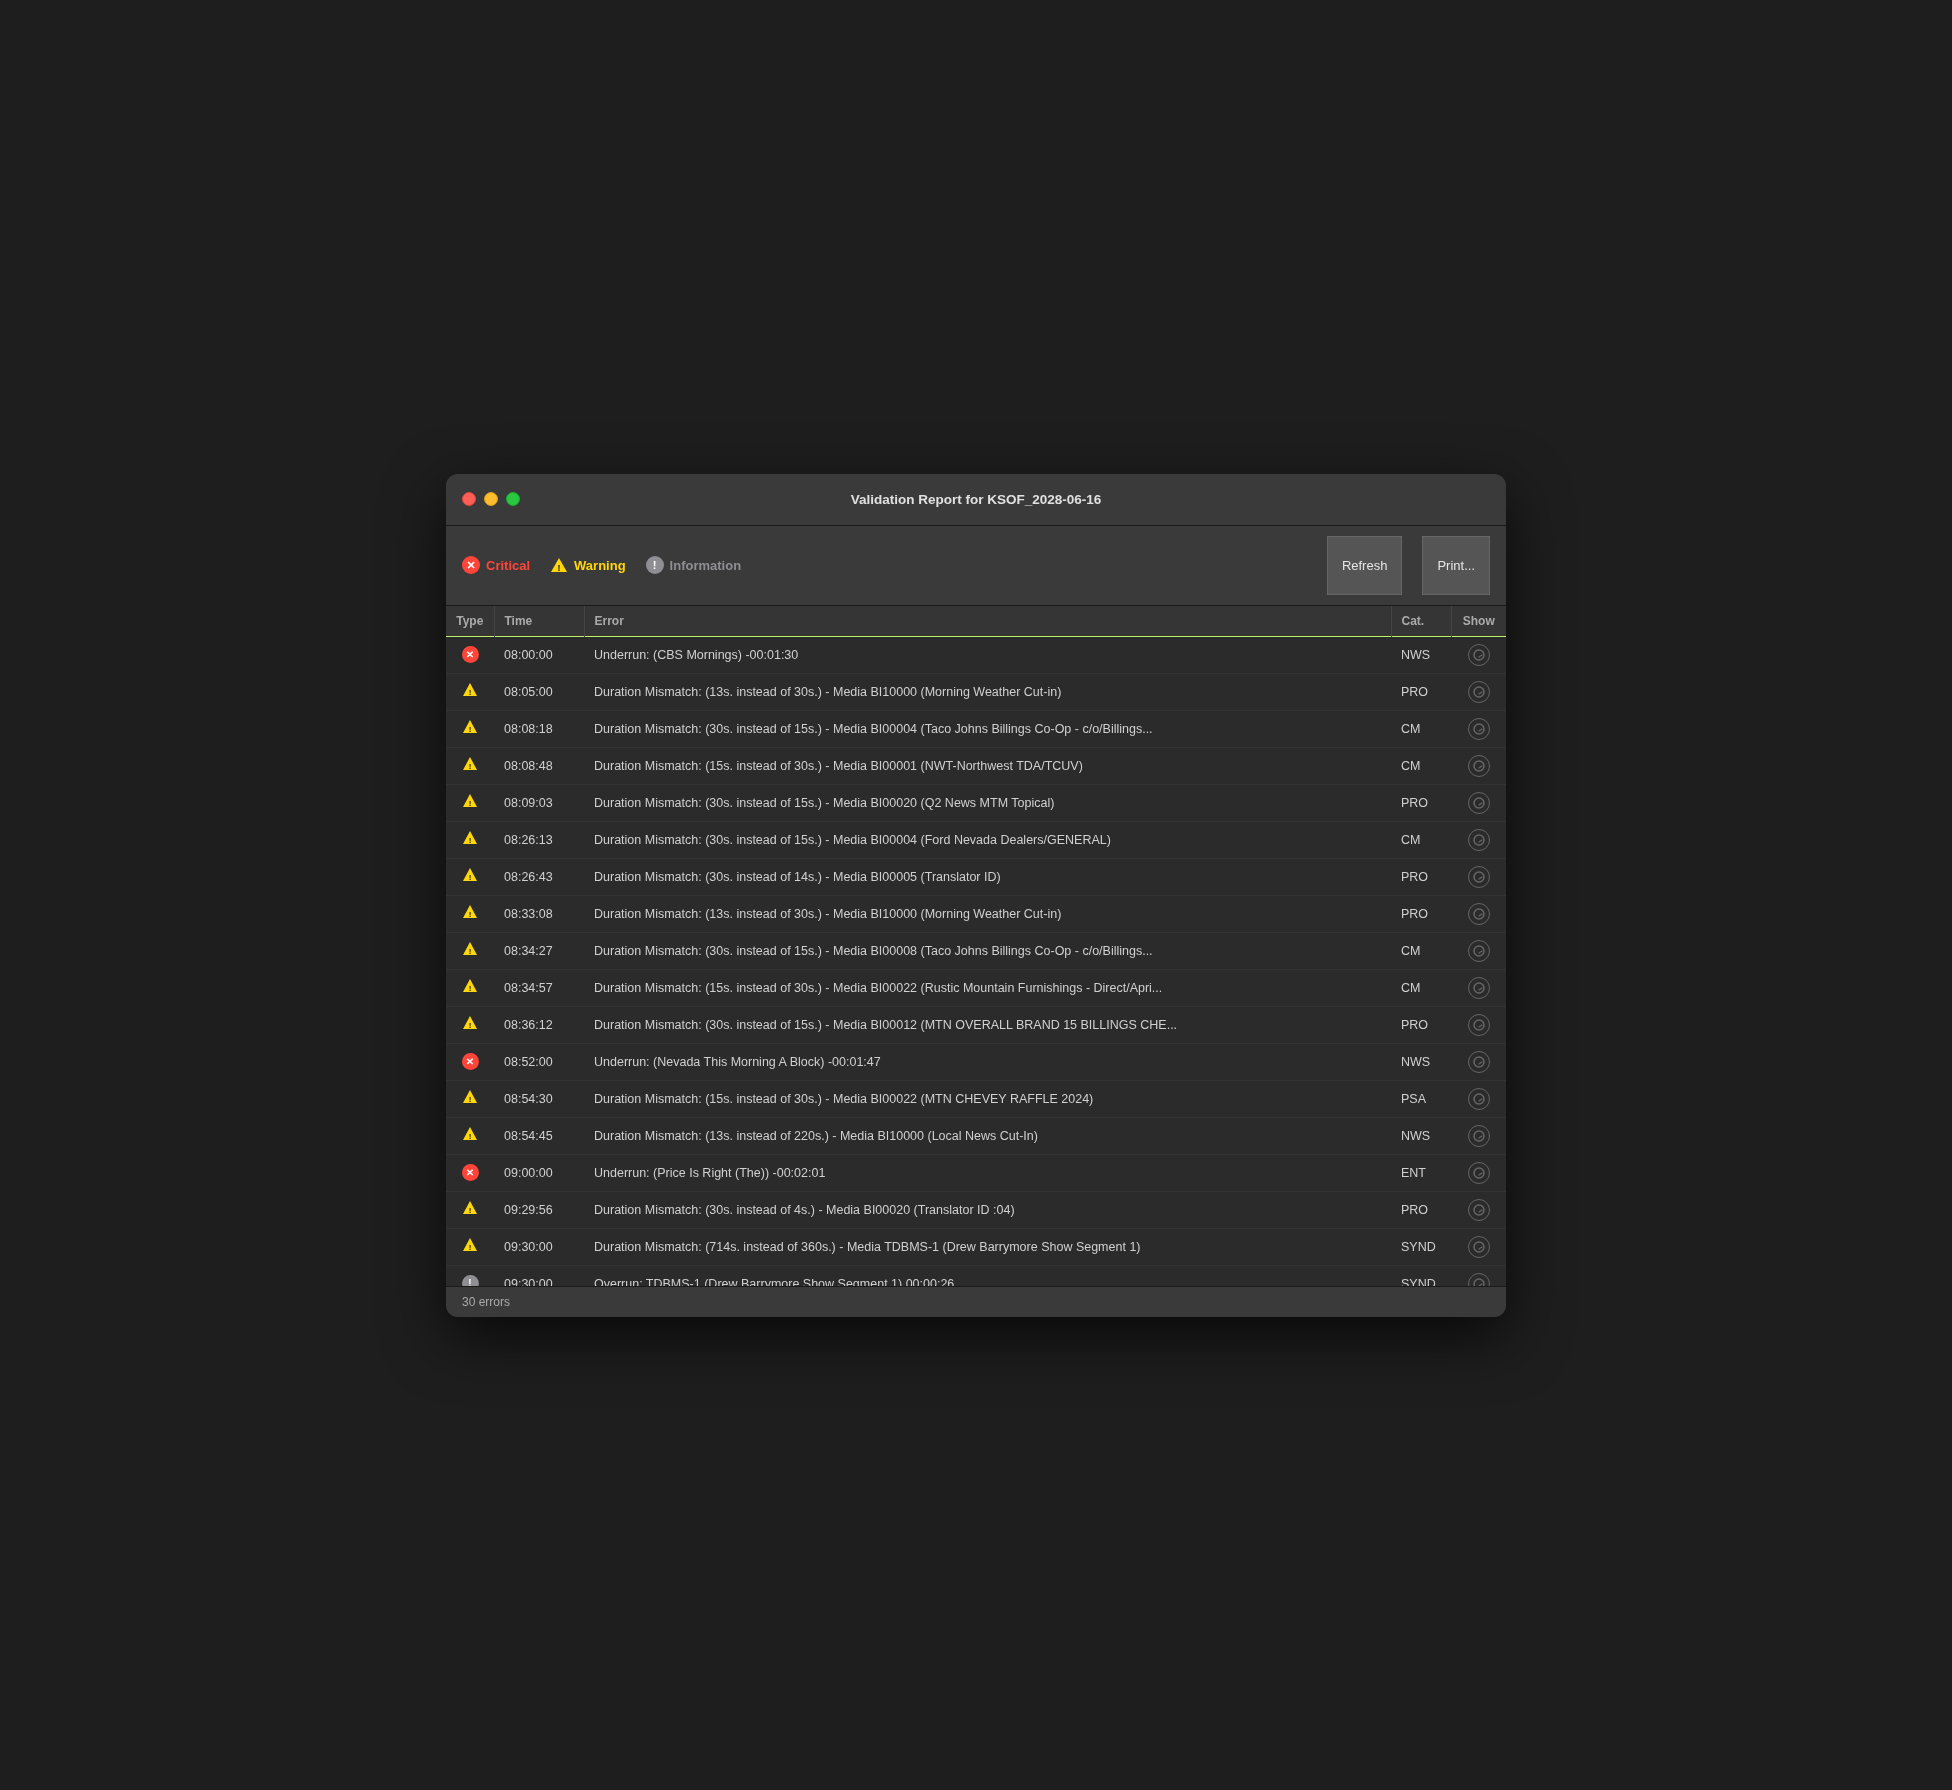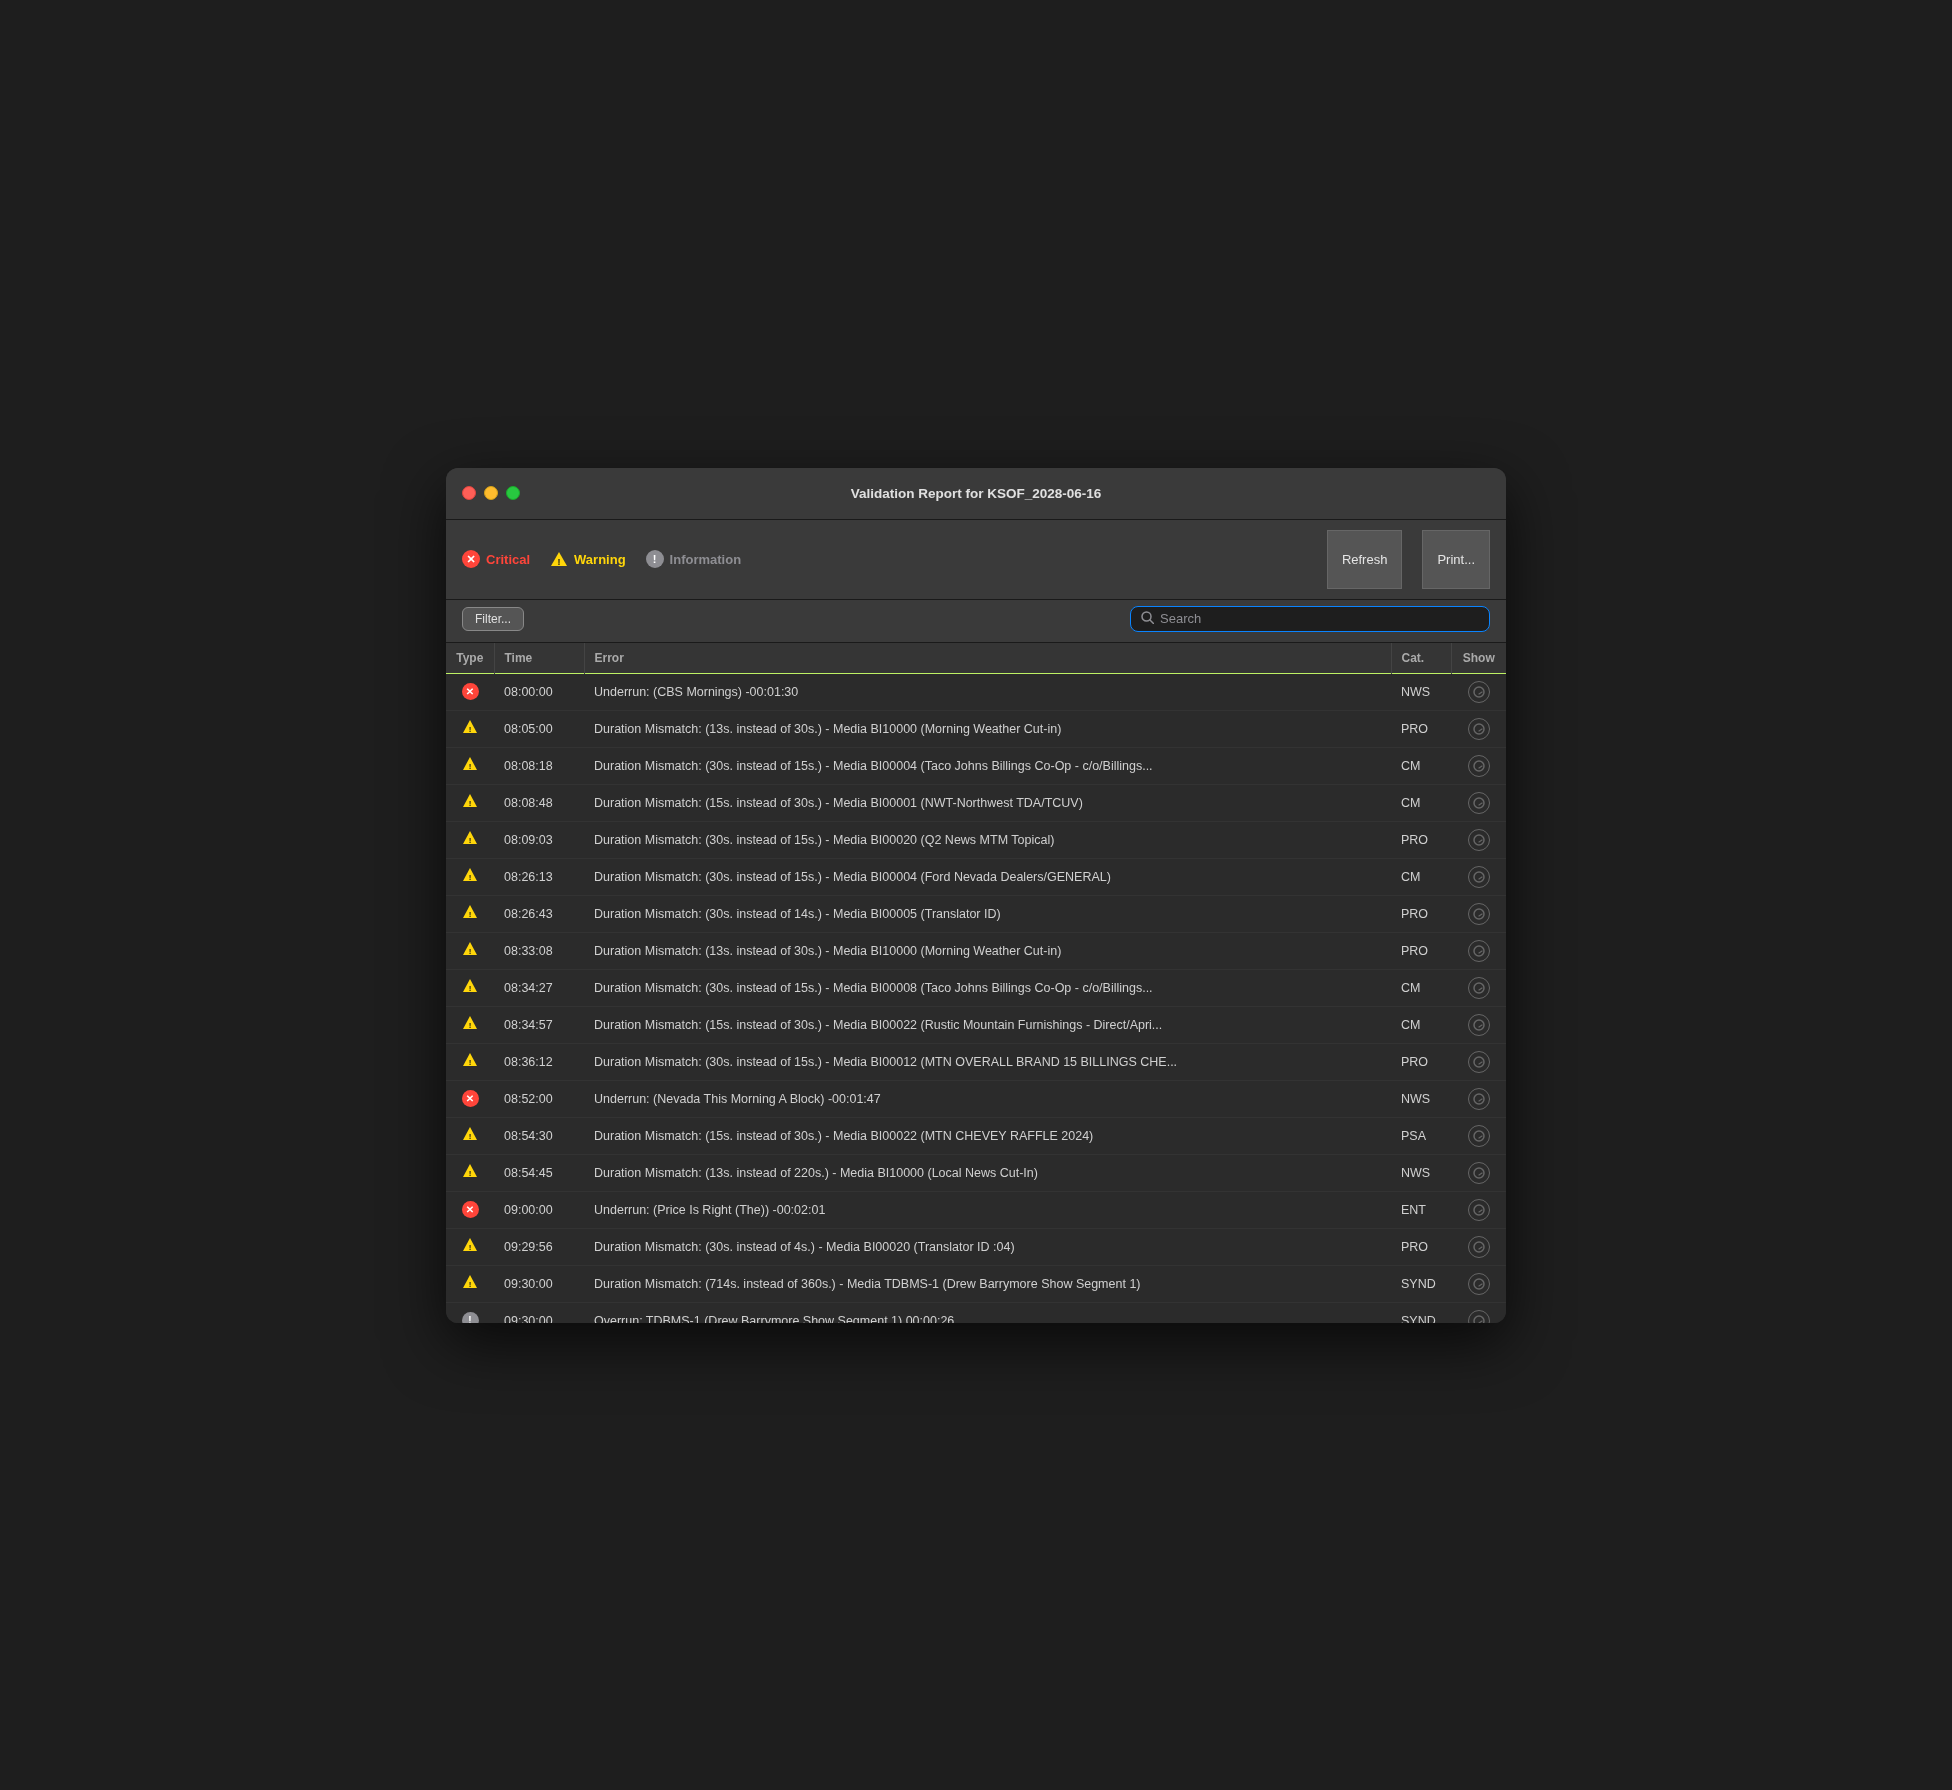--- a/index.html
+++ b/index.html
@@ -286,33 +286,20 @@
     </div>
     <div class="filter-item">
       <span class="icon-information">!</span>
       <span class="filter-item-label filter-information">Information</span>
     </div>
     <div class="spacer"></div>
     <button class="btn-toolbar">Refresh</button>
     <button class="btn-toolbar">Print...</button>
   </div>
 
-  <div class="toolbar-row2">
-    <button class="btn-filter">Filter...</button>
-    <div class="spacer"></div>
-    <div class="search-box">
-      <span class="search-icon-svg">
-        <svg width="13" height="13" viewBox="0 0 13 13" fill="none">
-          <circle cx="5.5" cy="5.5" r="4.5" stroke="#8e8e93" stroke-width="1.5"></circle>
-          <line x1="9" y1="9" x2="12.5" y2="12.5" stroke="#8e8e93" stroke-width="1.5" stroke-linecap="round"></line>
-        </svg>
-      </span>
-      <input class="search-input" type="text" placeholder="Search" style="">
-    </div>
-  </div>
 
   <div class="table-container">
     <table>
       <thead>
         <tr>
           <th class="col-type">Type</th>
           <th class="col-time">Time</th>
           <th class="col-error">Error</th>
           <th class="col-cat">Cat.</th>
           <th class="col-show">Show</th>
@@ -602,14 +589,17 @@
                 <svg width="12" height="12" viewBox="0 0 12 12">
                   <circle cx="6" cy="6" r="5" fill="none" stroke="#666" stroke-width="1.5"></circle>
                   <line x1="6" y1="8" x2="9" y2="6" stroke="#666" stroke-width="1.2" stroke-linecap="round"></line>
                 </svg>
               </button></td>
           </tr>
         </tbody>
     </table>
   </div>
 
+  <div class="status-bar">
+    <span>30 errors</span>
+  </div>
 
 </div>
 
 </body></html>

